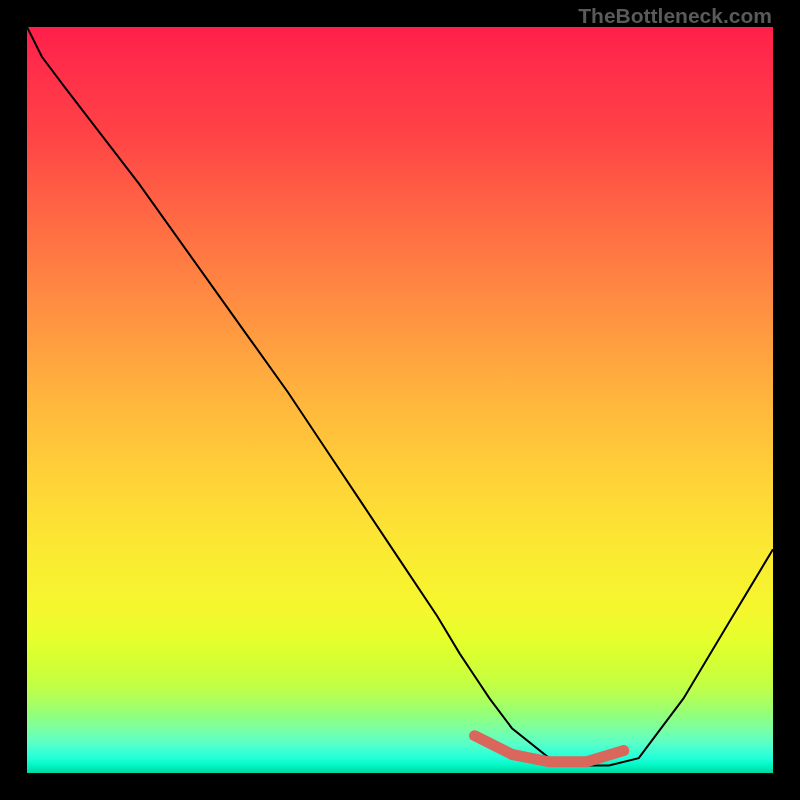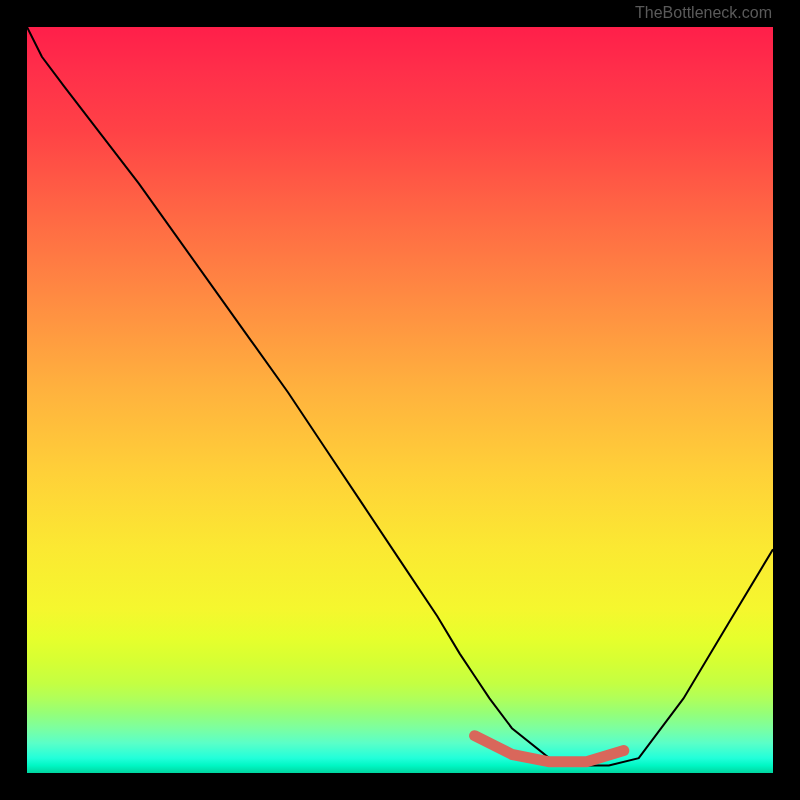--- a/index.html
+++ b/index.html
@@ -8,22 +8,22 @@
     height: 800px;
     background: #000;
     position: relative;
     font-family: Arial, sans-serif;
   }
   .watermark {
     position: absolute;
     top: 4px;
     right: 28px;
     color: #5a5a5a;
-    font-size: 16px;
-    font-weight: 400;
+    font-size: 21px;
+    font-weight: 700;
     z-index: 10;
   }
   .plot-area {
     position: absolute;
     left: 27px;
     top: 27px;
     width: 746px;
     height: 746px;
     overflow: hidden;
   }

